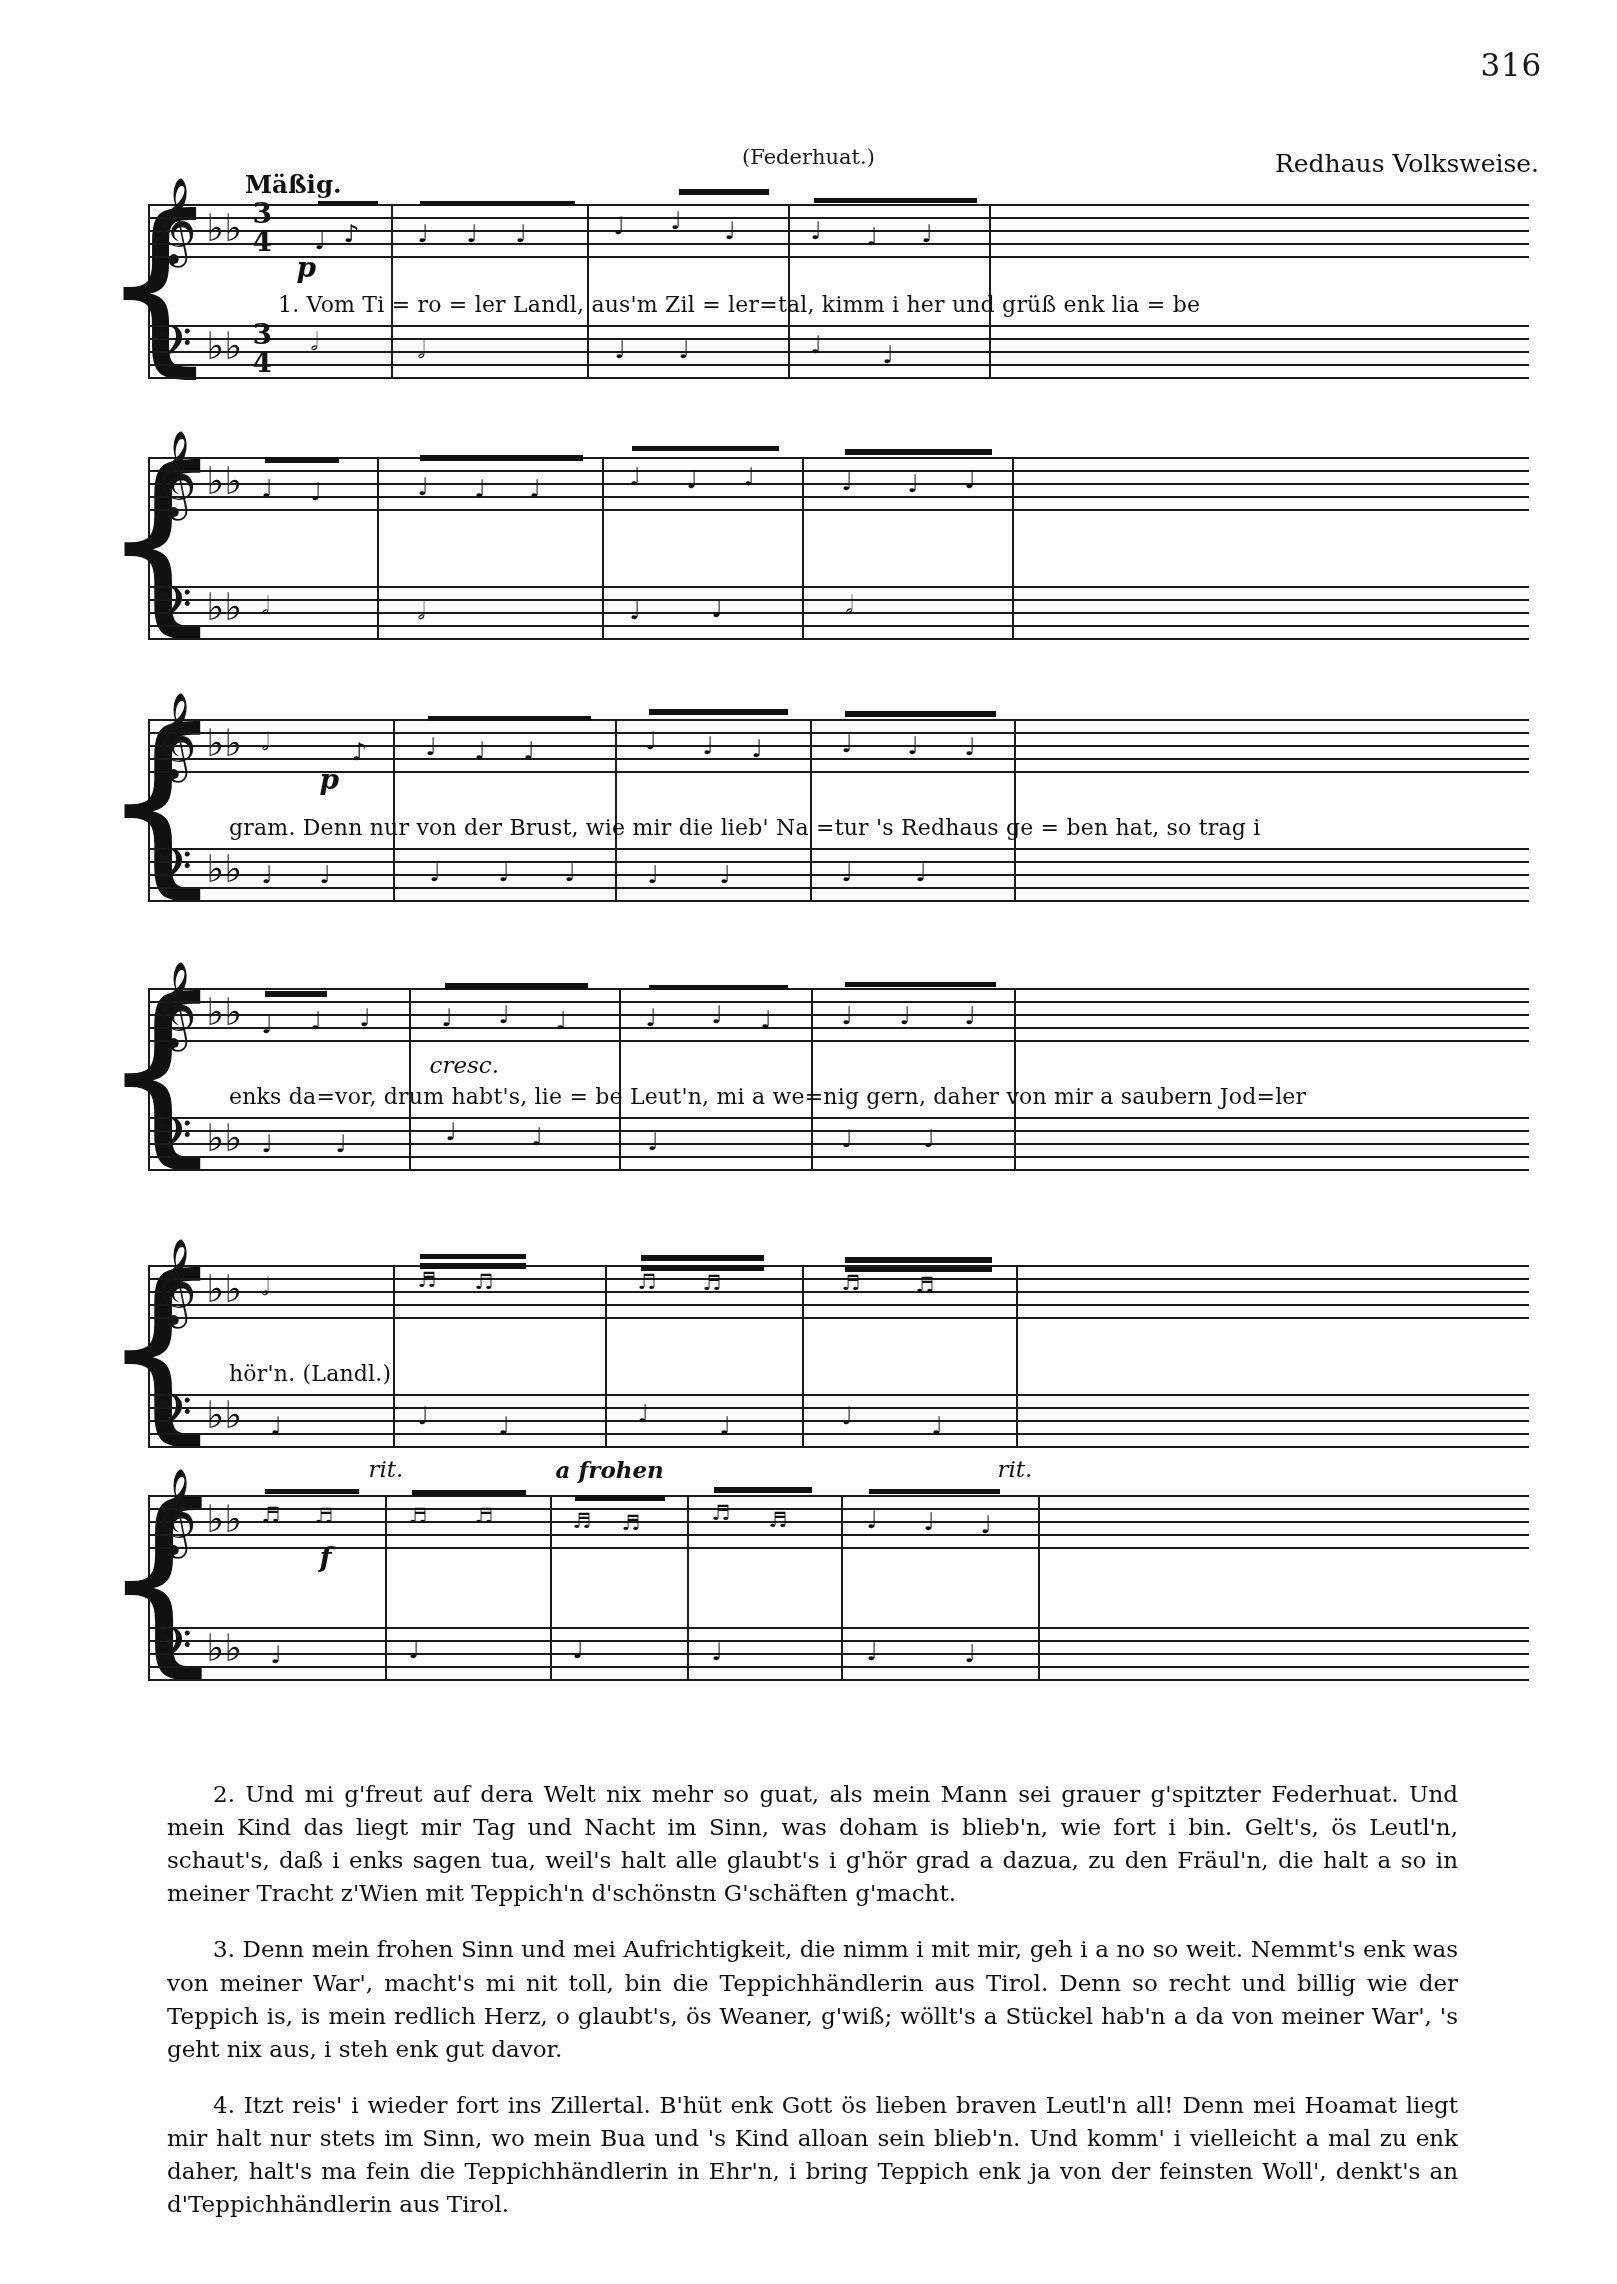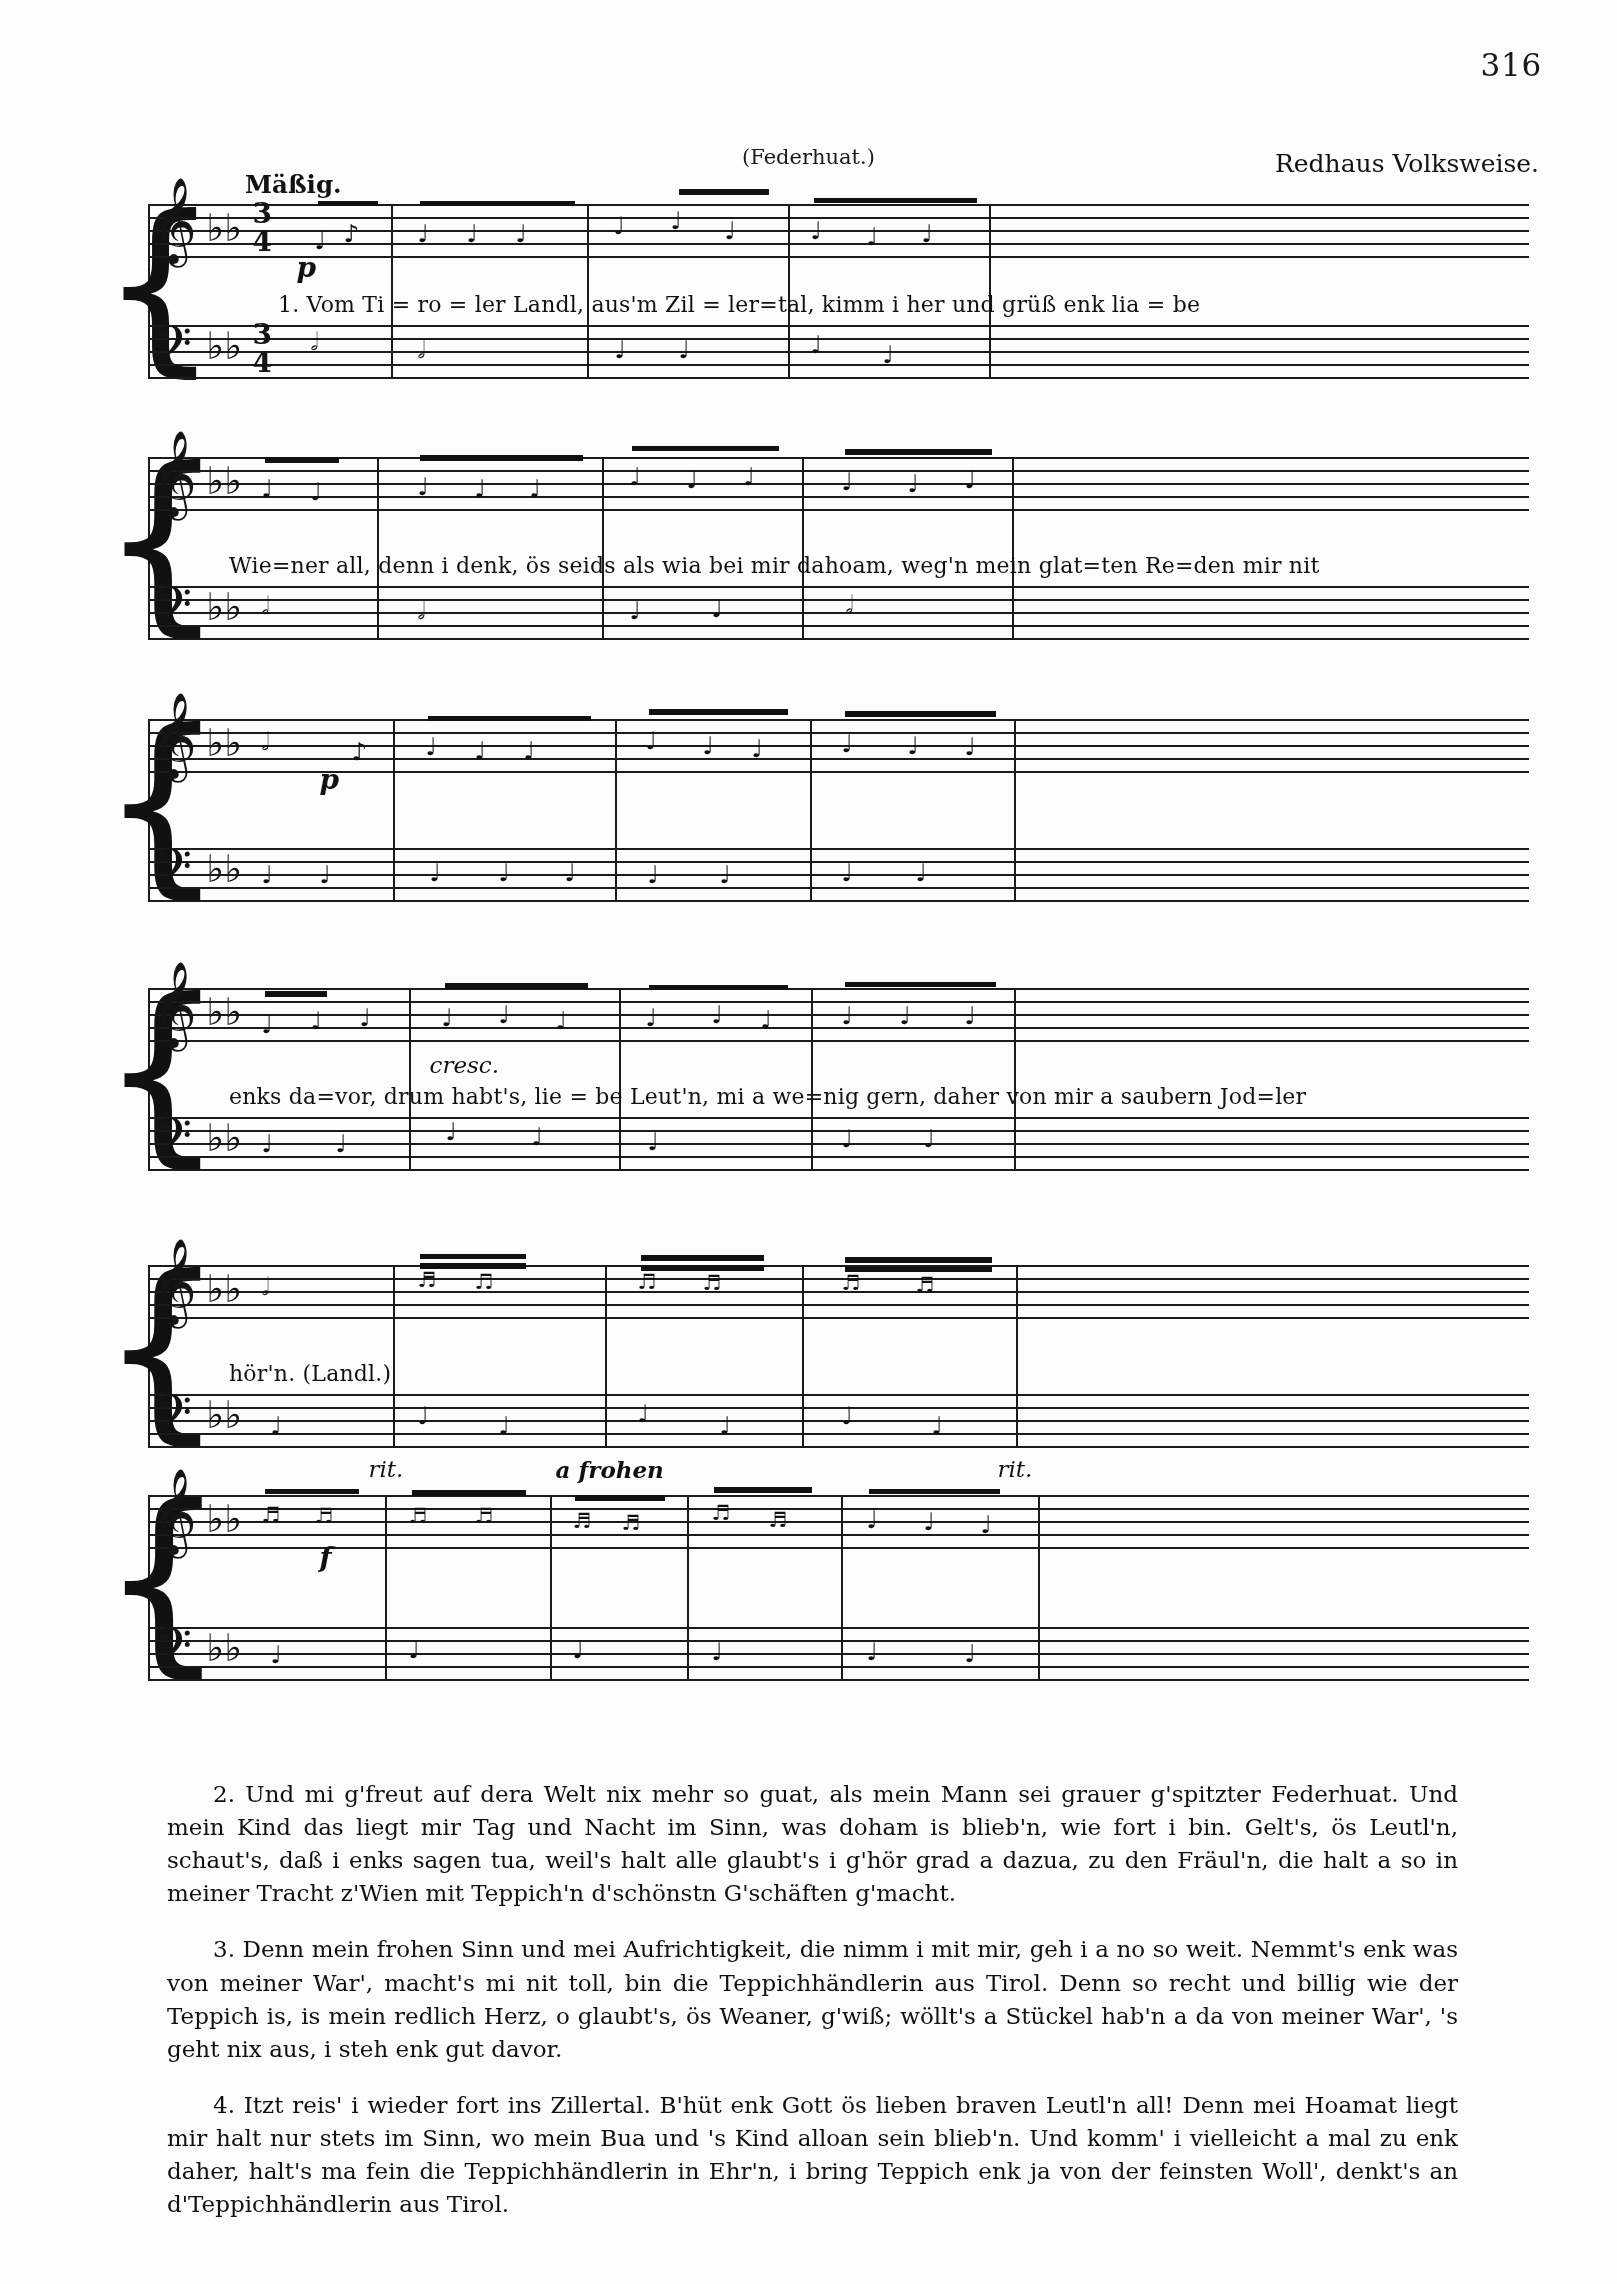--- a/index.html
+++ b/index.html
@@ -284,21 +284,20 @@
       <div class="note" style="left:539px;top:11.4px;font-size:24.5px;">♩</div>
       <div class="note" style="left:596px;top:8.2px;font-size:24.5px;">♩</div>
       <div class="beam" style="left:484px;top:-11.4px;width:147px;"></div>
       <div class="barline" style="left:654px;top:0;height:181px;"></div>
       <div class="note" style="left:694px;top:13px;font-size:24.5px;">♩</div>
       <div class="note" style="left:760px;top:14.7px;font-size:24.5px;">♩</div>
       <div class="note" style="left:817px;top:11.4px;font-size:24.5px;">♩</div>
       <div class="beam" style="left:697px;top:-8.2px;width:147px;"></div>
       <div class="barline" style="left:864px;top:0;height:181px;"></div>
     </div>
-    <div class="lyric" style="left:106px;top:96px;">Wie=ner all,  denn i   denk, ös seids als wia bei   mir dahoam, weg'n mein   glat=ten Re=den mir  nit</div>
     <div class="staff" style="top:129px;">
       <div class="line"></div>
       <div class="line"></div>
       <div class="line"></div>
       <div class="line"></div>
       <div class="line"></div>
       <div class="clef bass" style="left:6.5px;">𝄢</div>
       <div class="keysig" style="left:59px;top:1.6px;">♭♭</div>
       <div class="note" style="left:114px;top:8.2px;font-size:24.5px;">𝅗𝅥</div>
       <div class="note" style="left:270px;top:13px;font-size:24.5px;">𝅗𝅥</div>
@@ -334,20 +333,21 @@
       <div class="note" style="left:555px;top:14.7px;font-size:24.5px;">♩</div>
       <div class="note" style="left:604px;top:18px;font-size:24.5px;">♩</div>
       <div class="beam" style="left:501px;top:-9.8px;width:139px;"></div>
       <div class="barline" style="left:662px;top:0;height:181px;"></div>
       <div class="note" style="left:694px;top:13px;font-size:24.5px;">♩</div>
       <div class="note" style="left:760px;top:14.7px;font-size:24.5px;">♩</div>
       <div class="note" style="left:817px;top:16.3px;font-size:24.5px;">♩</div>
       <div class="beam" style="left:697px;top:-8.2px;width:151px;"></div>
       <div class="barline" style="left:866px;top:0;height:181px;"></div>
     </div>
+    <div class="lyric" style="left:106px;top:96px;">gram.     Denn nur  von der Brust, wie mir  die   lieb' Na =tur 's Redhaus   ge = ben hat,  so trag  i</div>
     <div class="staff" style="top:129px;">
       <div class="line"></div>
       <div class="line"></div>
       <div class="line"></div>
       <div class="line"></div>
       <div class="line"></div>
       <div class="clef bass" style="left:6.5px;">𝄢</div>
       <div class="keysig" style="left:59px;top:1.6px;">♭♭</div>
       <div class="note" style="left:114px;top:14.7px;font-size:24.5px;">♩</div>
       <div class="note" style="left:172px;top:14.7px;font-size:24.5px;">♩</div>

